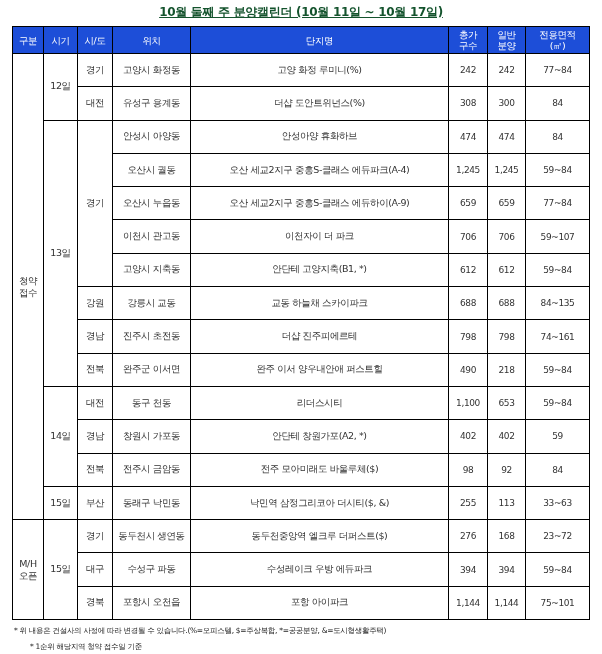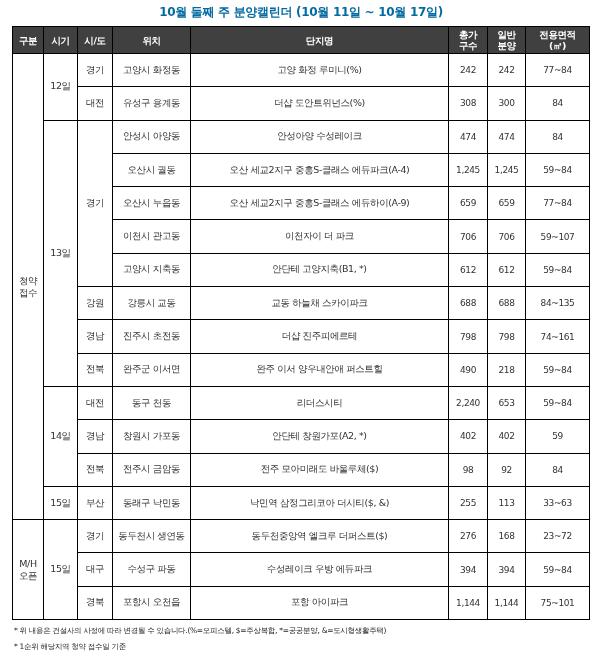--- a/index.html
+++ b/index.html
@@ -1,24 +1,24 @@
 <!DOCTYPE html>
 <html><head>
 <meta charset="utf-8">
 <style>
   html, body { margin: 0; padding: 0; background: #ffffff; }
   body { width: 602px; height: 654px; position: relative; overflow: hidden;
          font-family: "DejaVu Sans", sans-serif; color: #333333; }
   .title { position: absolute; left: 0; top: 4px; width: 602px; text-align: center;
-           font-size: 12px; font-weight: bold; color: #0369a1; letter-spacing: -0.3px; }
+           font-size: 12px; font-weight: bold; color: #14532d; letter-spacing: -0.3px; text-decoration: underline; }
   table.cal { position: absolute; left: 12px; top: 26px; border-collapse: collapse;
               table-layout: fixed; width: 577px; }
   table.cal th, table.cal td { border: 1px solid #000000; text-align: center; vertical-align: middle;
                                 padding: 0; font-size: 9.5px; letter-spacing: -0.4px; overflow: hidden; white-space: nowrap; }
-  table.cal th { background: #404040; color: #ffffff; font-weight: bold; height: 26px; line-height: 11px; font-size: 9.5px; }
+  table.cal th { background: #1d4ed8; color: #ffffff; font-weight: normal; height: 26px; line-height: 11px; font-size: 9.5px; }
   table.cal td { height: 32.3px; }
   table.cal td.num { font-size: 9px; }
   table.cal td.wrap { white-space: normal; line-height: 12px; }
   .footnote { position: absolute; left: 14px; font-size: 7.5px; color: #222222; letter-spacing: -0.3px; white-space: nowrap; }
 </style>
 </head>
 <body>
 
 <div class="title">10월 둘째 주 분양캘린더 (10월 11일 ~ 10월 17일)</div>
 
@@ -64,21 +64,21 @@
       <td>더샵 도안트위넌스(%)</td>
       <td class="num">308</td>
       <td class="num">300</td>
       <td class="num">84</td>
     </tr>
 
     <tr>
       <td rowspan="8">13일</td>
       <td rowspan="5">경기</td>
       <td>안성시 아양동</td>
-      <td>안성아양 수성레이크</td>
+      <td>안성아양 휴화하브</td>
       <td class="num">474</td>
       <td class="num">474</td>
       <td class="num">84</td>
     </tr>
 
     <tr>
       <td>오산시 궐동</td>
       <td>오산 세교2지구 중흥S-클래스 에듀파크(A-4)</td>
       <td class="num">1,245</td>
       <td class="num">1,245</td>
@@ -134,21 +134,21 @@
       <td class="num">490</td>
       <td class="num">218</td>
       <td class="num">59~84</td>
     </tr>
 
     <tr>
       <td rowspan="3">14일</td>
       <td>대전</td>
       <td>동구 천동</td>
       <td>리더스시티</td>
-      <td class="num">2,240</td>
+      <td class="num">1,100</td>
       <td class="num">653</td>
       <td class="num">59~84</td>
     </tr>
 
     <tr>
       <td>경남</td>
       <td>창원시 가포동</td>
       <td>안단테 창원가포(A2, *)</td>
       <td class="num">402</td>
       <td class="num">402</td>
@@ -199,13 +199,13 @@
       <td>포항시 오천읍</td>
       <td>포항 아이파크</td>
       <td class="num">1,144</td>
       <td class="num">1,144</td>
       <td class="num">75~101</td>
     </tr>
   </tbody>
 </table>
 
 <div class="footnote" style="top:626px;text-align:center;">* 위 내용은 건설사의 사정에 따라 변경될 수 있습니다.(%=오피스텔, $=주상복합, *=공공분양, &amp;=도시형생활주택)</div>
-<div class="footnote" style="top:642px;">* 1순위 해당지역 청약 접수일 기준</div>
+<div class="footnote" style="top:642px;margin-left:16px;">* 1순위 해당지역 청약 접수일 기준</div>
 
 </body></html>

